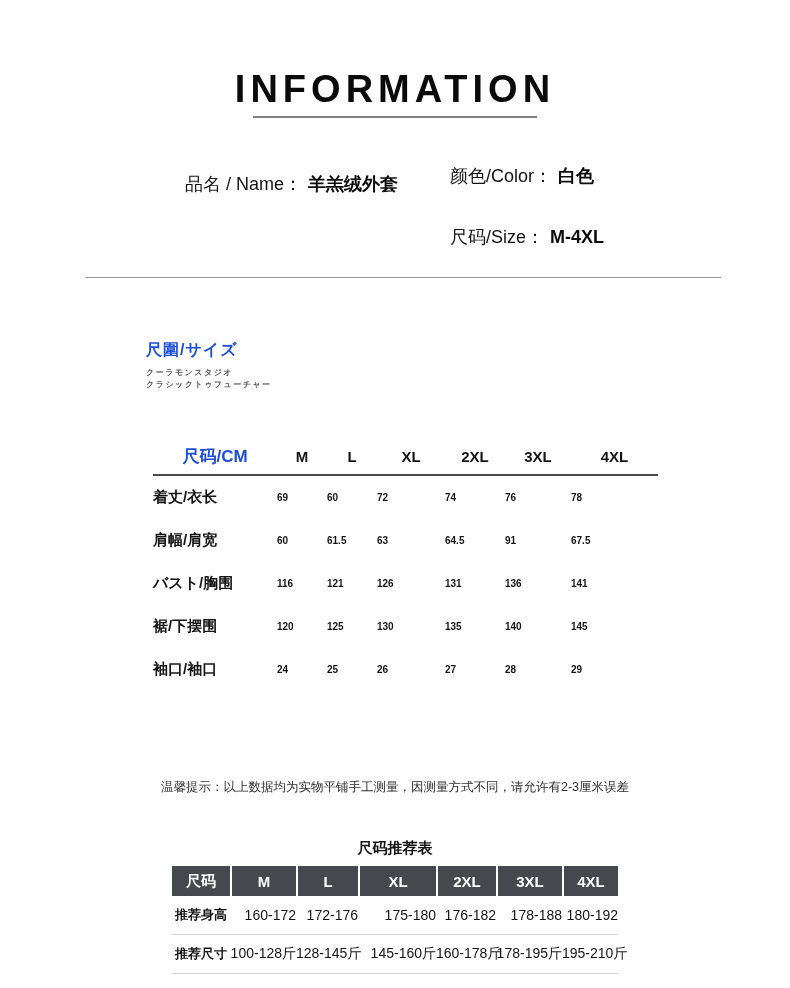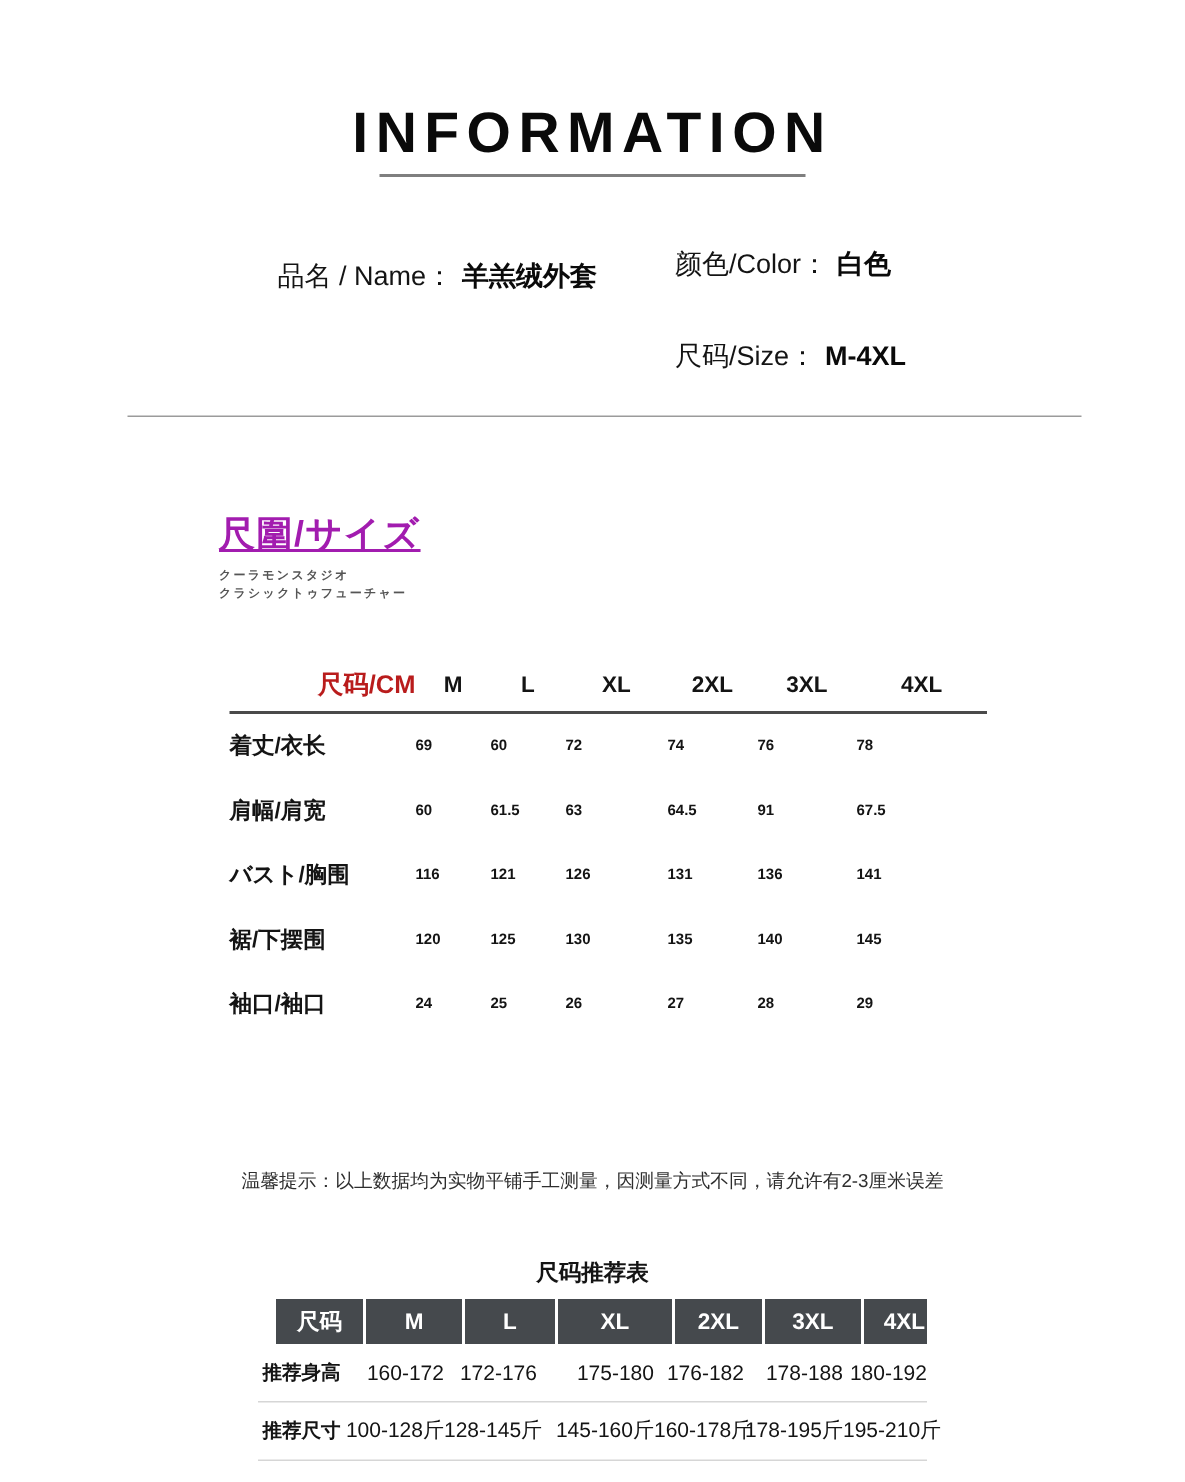--- a/index.html
+++ b/index.html
@@ -53,25 +53,24 @@
   .divider {
     position: absolute;
     top: 277px; left: 85px;
     width: 636px; height: 1px;
     background: #9b9b9b;
   }
 
   
   .brand { position: absolute; top: 340px; left: 146px; }
   .brand-logo {
-    font-size: 24px;
+    font-size: 16px;
     font-weight: 700;
     letter-spacing: 1px;
-    color: #a21caf;
-    text-decoration: underline;
+    color: #1d4ed8;
   }
   .brand-tagline {
     margin-top: 6px;
     font-size: 8px;
     letter-spacing: 1.5px;
     line-height: 1.45;
     color: #555555;
     font-weight: 700;
   }
 
@@ -81,21 +80,21 @@
     top: 438px; left: 153px;
     width: 505px;
   }
   .st-row {
     display: grid;
     grid-template-columns: 124px 50px 50px 68px 60px 66px 87px;
     align-items: center;
   }
   .st-head { height: 38px; border-bottom: 2px solid #4a4a4a; }
   .st-head .st-corner {
-    font-size: 17px; font-weight: 700; text-align: right; color: #b91c1c;
+    font-size: 17px; font-weight: 700; text-align: center; color: #1d4ed8;
   }
   .st-head .st-col {
     font-size: 15px; font-weight: 700; text-align: center; color: #141414;
   }
   .st-body { height: 43px; }
   .st-body .st-label {
     font-size: 15px; font-weight: 700; text-align: left; color: #141414;
   }
   .st-body .st-val {
     font-size: 10px; font-weight: 700; text-align: left; color: #141414;
@@ -124,21 +123,21 @@
   .rec-table {
     position: absolute;
     top: 866px; left: 172px;
     width: 446px;
   }
   .rec-row {
     display: grid;
     grid-template-columns: 58px 66px 62px 78px 60px 66px 56px;
     align-items: center;
   }
-  .rec-head { height: 30px; background: #45494d; margin-left: 12px; }
+  .rec-head { height: 30px; background: #45494d; }
   .rec-head .rc {
     color: #ffffff;
     font-size: 15px;
     font-weight: 700;
     text-align: center;
     height: 100%;
     display: flex;
     align-items: center;
     justify-content: center;
   }

